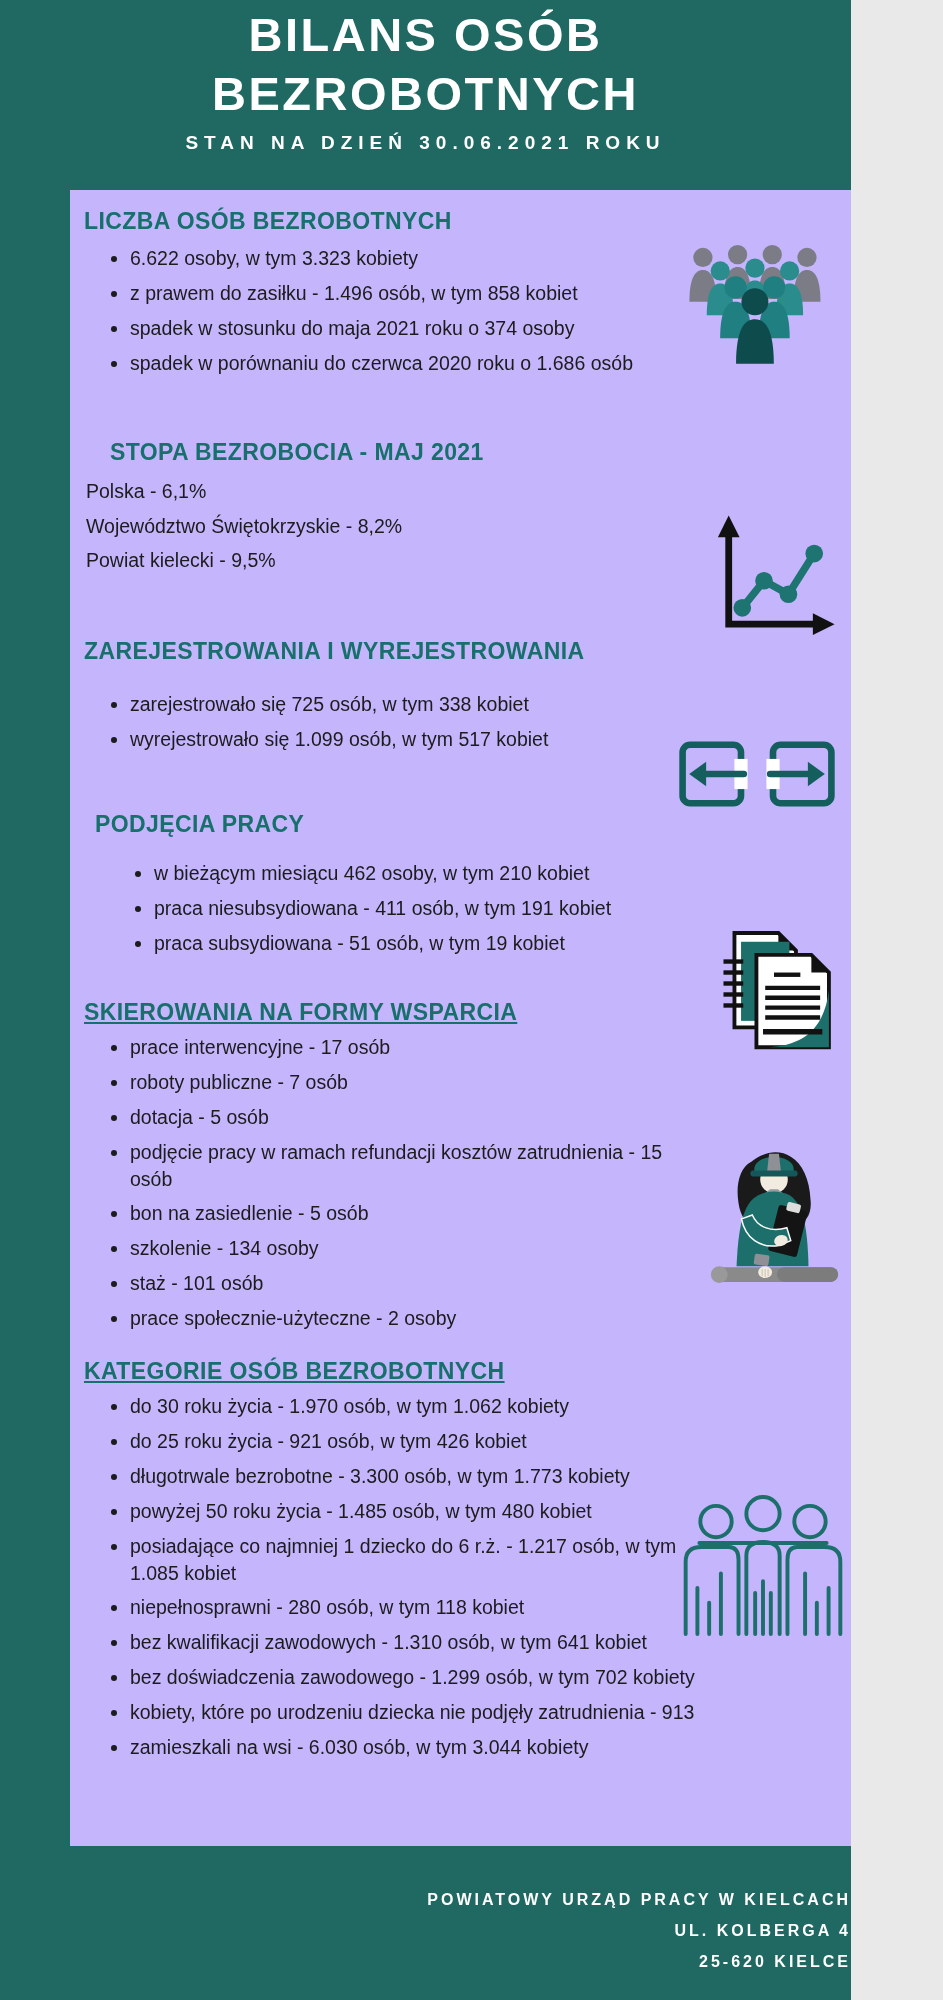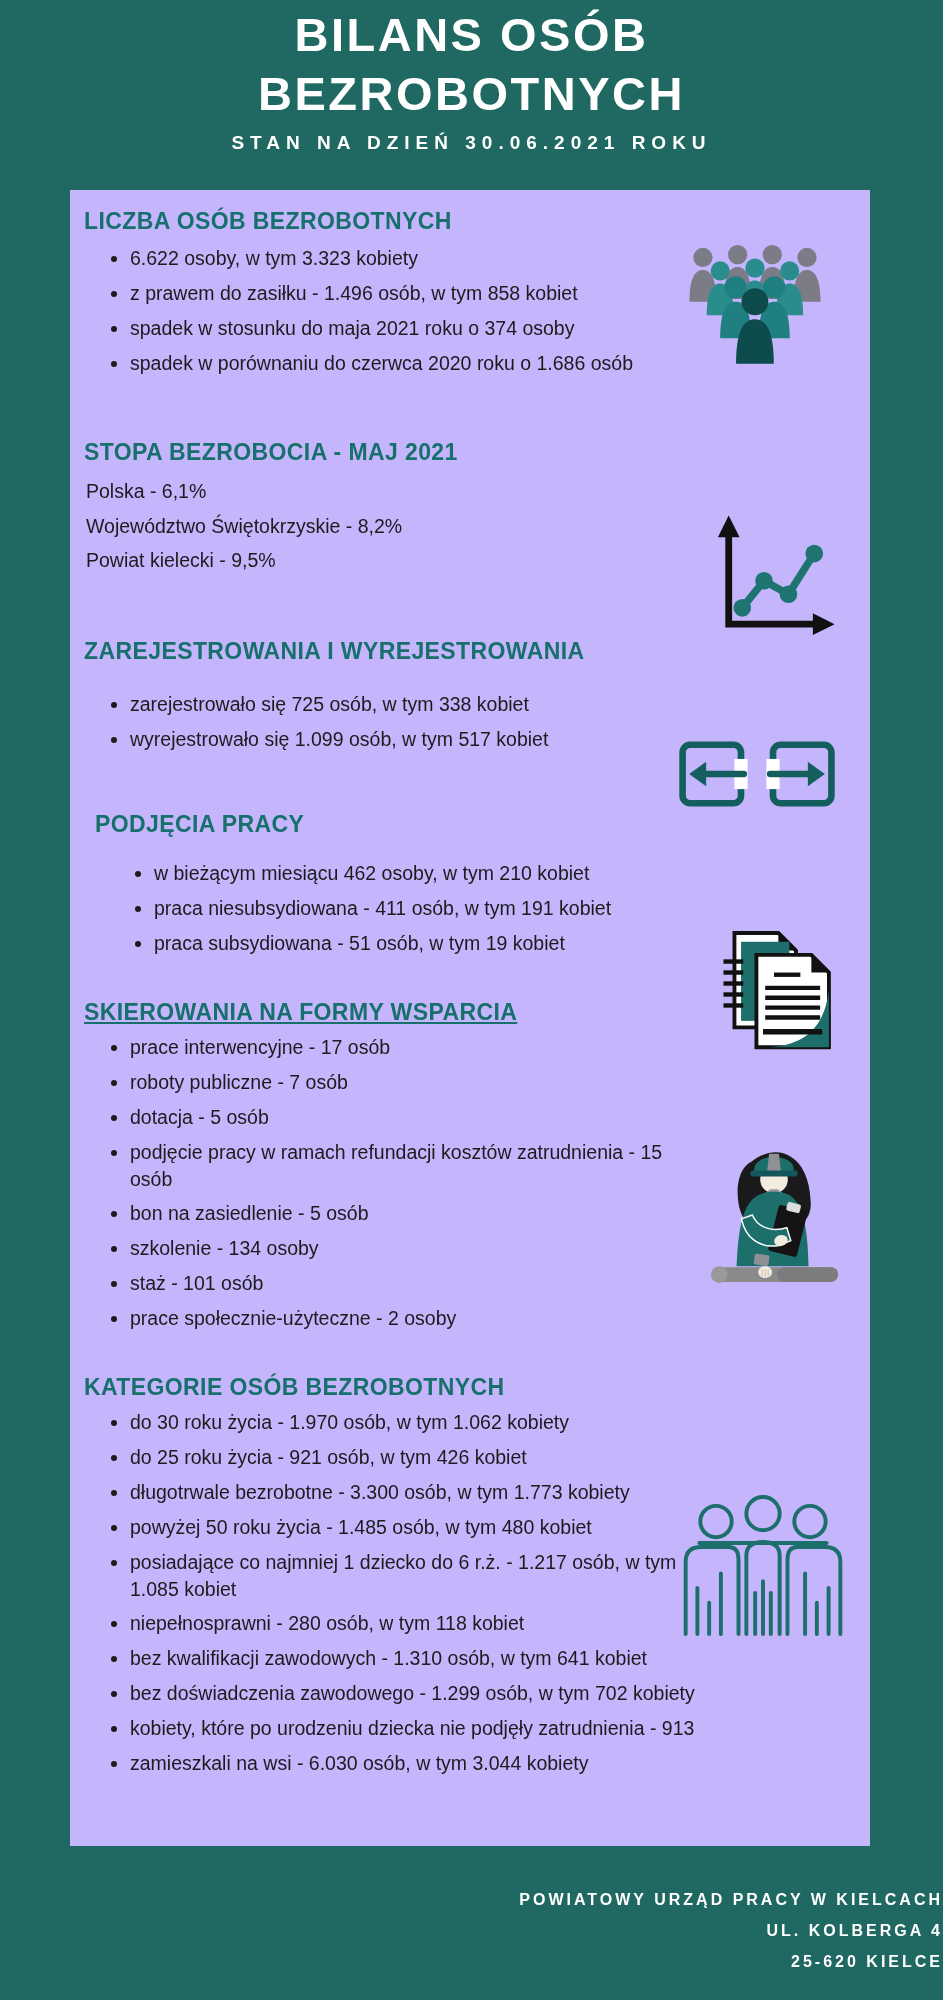--- a/index.html
+++ b/index.html
@@ -1,17 +1,17 @@
 <!DOCTYPE html>
 <html lang="pl"><head>
 <meta charset="utf-8">
 <style>
   html,body { margin:0; padding:0; background:#e9e9e9; }
   .page {
-    position:relative; width:943px; height:2000px;
+    position:relative; width:851px; height:2000px;
     background:#206962; overflow:hidden;
     font-family:"Liberation Sans", sans-serif;
   }
   
   .header { position:absolute; top:0; left:0; width:100%; text-align:center; color:#ffffff; }
   .title { margin-top:5px; font-size:47px; font-weight:bold; letter-spacing:2.5px; line-height:59px; }
   .subtitle { margin-top:9px; font-size:19px; font-weight:bold; letter-spacing:6px; }
   
   .card {
     position:absolute; left:70px; top:190px; width:800px; height:1656px;
@@ -20,32 +20,32 @@
   .section { position:relative; padding-left:14px; width:625px; }
   .section-heading {
     margin:0; color:#17706b; font-size:23px; font-weight:bold; letter-spacing:0.4px;
   }
   ul.bullet-list { margin:0; padding-left:46px; color:#1c1c1c; font-size:19.5px; }
   ul.bullet-list li { margin-top:8px; line-height:1.38; }
   ul.bullet-list.plain { list-style:none; padding-left:2px; }
   
   .sec-liczba .section-heading { margin-top:16px; }
   .sec-liczba ul { margin-top:10px; }
-  .sec-stopa .section-heading { margin-top:62px; }
+  .sec-stopa .section-heading { margin-top:62px;margin-left:26px; }
   .sec-stopa ul { margin-top:12px; }
   .sec-stopa li { margin-top:7px; }
   .sec-zarej .section-heading { margin-top:64px; }
   .sec-zarej ul { margin-top:26px; }
   .sec-podjecia .section-heading { margin-top:58px;margin-left:11px; }
   .sec-podjecia ul { margin-top:22px; }
   .sec-podjecia li { margin-top:7px;margin-left:24px; }
   .sec-skierowania .section-heading { margin-top:42px;text-decoration:underline; }
   .sec-skierowania ul { margin-top:7px; }
   .sec-skierowania li { margin-top:2px; line-height:1.27; }
-  .sec-kategorie .section-heading { margin-top:42px; }
+  .sec-kategorie .section-heading { margin-top:26px;text-decoration:underline; }
   .sec-kategorie ul { margin-top:6px; }
   .sec-kategorie li { margin-top:4px; line-height:1.3; }
   
   .icon-box { position:absolute; }
   .icon-box svg { width:100%; height:100%; display:block; }
   .icon-pos-liczba      { top:52px;   right:38px; width:158px; height:135px; }
   .icon-pos-stopa       { top:312px;  right:30px; width:152px; height:152px; }
   .icon-pos-zarej       { top:548px;  right:32px; width:162px; height:72px;  }
   .icon-pos-podjecia    { top:732px;  right:30px; width:132px; height:134px; }
   .icon-pos-skierowania { top:938px;  right:26px; width:138px; height:168px; }

